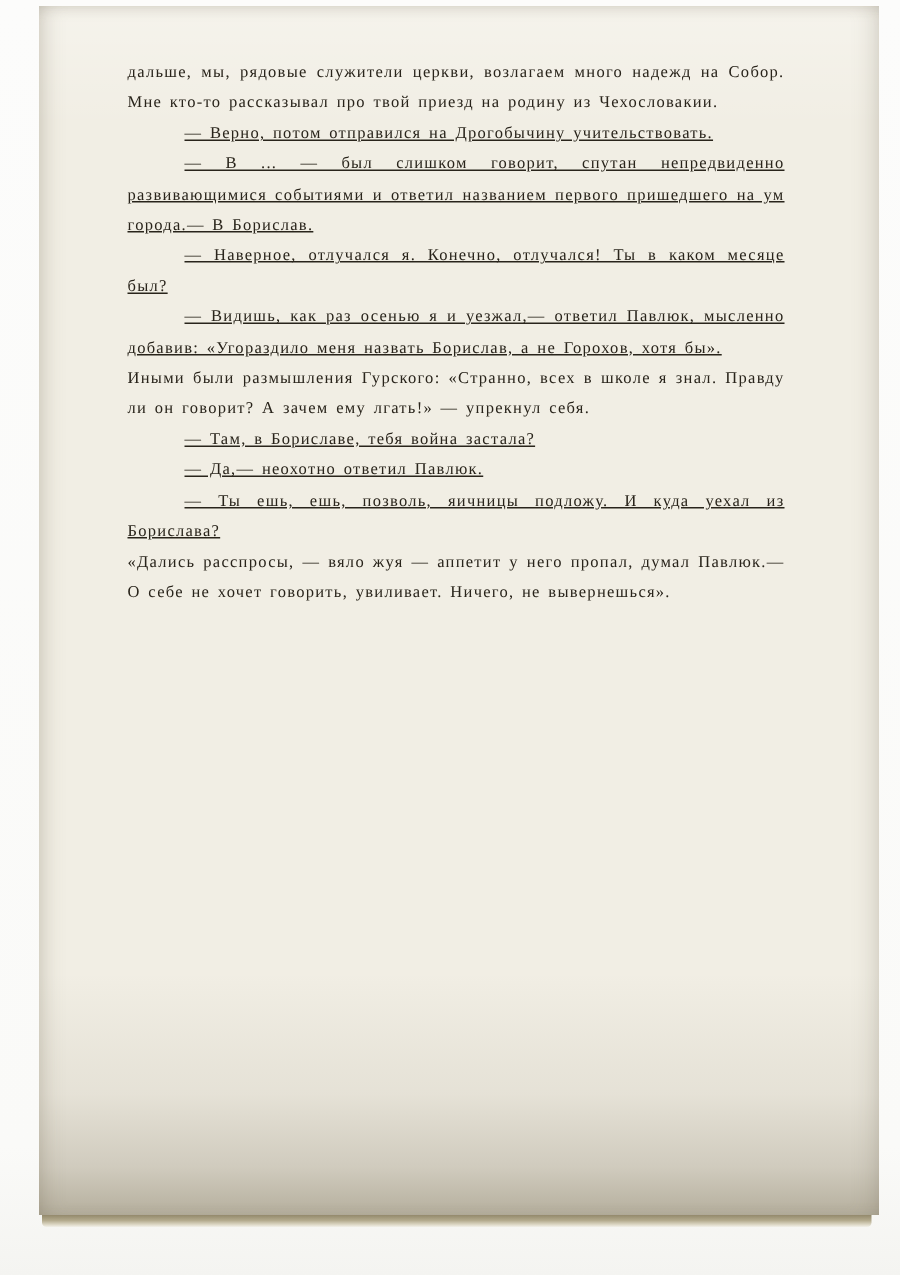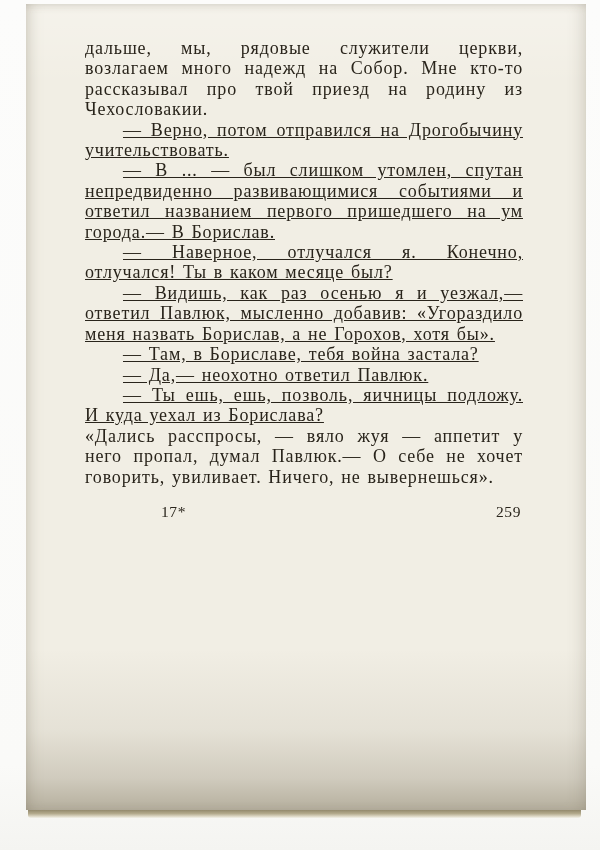--- a/index.html
+++ b/index.html
@@ -46,21 +46,21 @@
     background: linear-gradient(180deg, #93896c 0%, #b3aa8d 45%, #ddd8c6 80%, #f2f1ea 100%);
     border-radius: 0 0 3px 3px;
   }
   .text-col {
     position: absolute;
     left: 59px;
     top: 34px;
     width: 438px;
   }
   .para {
-    font-size: 18px;
+    font-size: 11px;
     line-height: 20.4px;
     letter-spacing: 0.85px;
     word-spacing: 1.5px;
     color: var(--ink, #29241b);
     text-align: justify;
     hyphens: auto;
     -webkit-hyphens: auto;
   }
   .para.indent { text-indent: 38px; text-decoration: underline; }
   .footer {
@@ -77,27 +77,24 @@
 </head>
 <body>
 
 <div class="scan">
   <div class="page">
     <div class="page-bottom-edge"></div>
     <div class="text-col">
       <div class="text-block">
           <p class="para" lang="ru">дальше, мы, рядовые служители церкви, возлагаем много надежд на Собор. Мне кто-то рассказывал про твой приезд на родину из Чехословакии.</p>
           <p class="para indent" lang="ru">— Верно, потом отправился на Дрогобычину учительствовать.</p>
-          <p class="para indent" lang="ru">— В ... — был слишком утомлен, спутан непредвиденно развивающимися событиями и ответил названием первого пришедшего на ум города.— В Борислав.</p>
+          <p class="para indent" lang="ru">— В ... — был слишком говорит, спутан непредвиденно развивающимися событиями и ответил названием первого пришедшего на ум города.— В Борислав.</p>
           <p class="para indent" lang="ru">— Наверное, отлучался я. Конечно, отлучался! Ты в каком месяце был?</p>
           <p class="para indent" lang="ru">— Видишь, как раз осенью я и уезжал,— ответил Павлюк, мысленно добавив: «Угораздило меня назвать Борислав, а не Горохов, хотя бы».</p>
+          <p class="para" lang="ru">Иными были размышления Гурского: «Странно, всех в школе я знал. Правду ли он говорит? А зачем ему лгать!» — упрекнул себя.</p>
           <p class="para indent" lang="ru">— Там, в Бориславе, тебя война застала?</p>
           <p class="para indent" lang="ru">— Да,— неохотно ответил Павлюк.</p>
           <p class="para indent" lang="ru">— Ты ешь, ешь, позволь, яичницы подложу. И куда уехал из Борислава?</p>
           <p class="para" lang="ru">«Дались расспросы, — вяло жуя — аппетит у него пропал, думал Павлюк.— О себе не хочет говорить, увиливает. Ничего, не вывернешься».</p>
         </div>
-      <div class="footer">
-        <span class="sig">17*</span>
-        <span class="pagenum">259</span>
-      </div>
     </div>
   </div>
 </div>
 
 </body></html>

